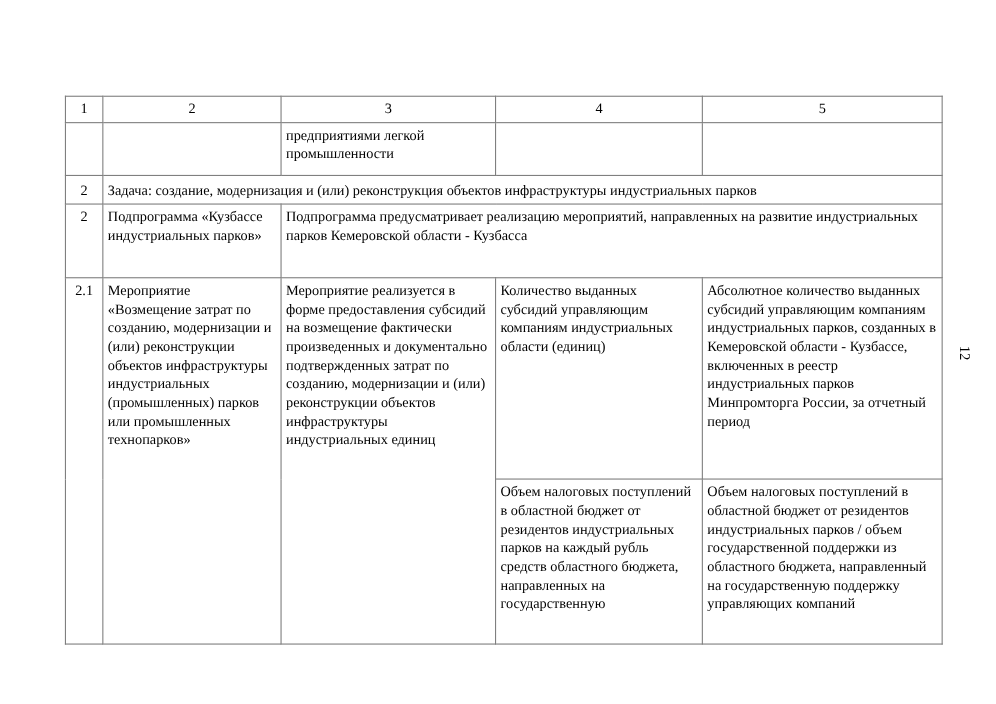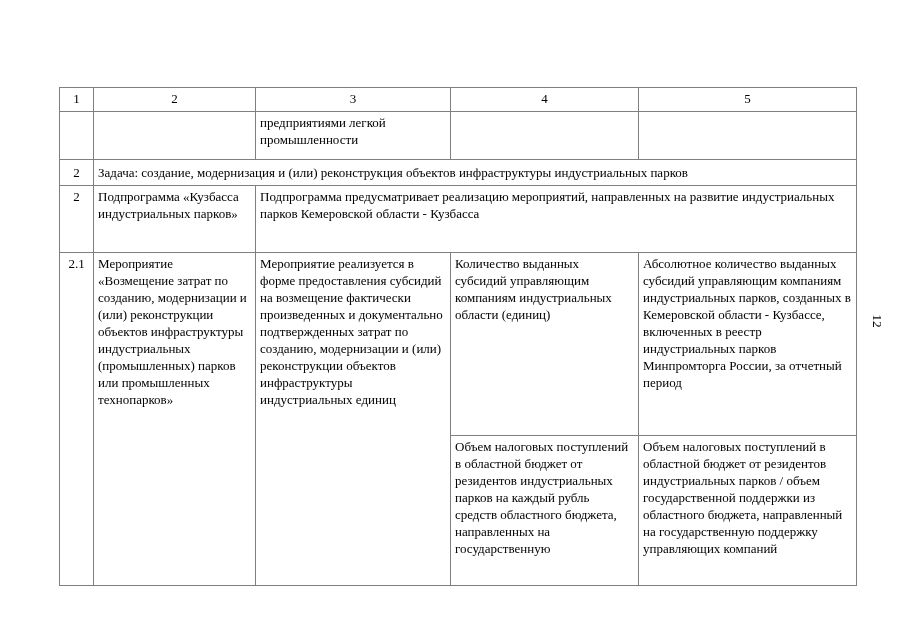--- a/index.html
+++ b/index.html
@@ -96,21 +96,21 @@
       <td></td>
     </tr>
 
     <tr class="r-task">
       <td class="num">2</td>
       <td colspan="4">Задача: создание, модернизация и (или) реконструкция объектов инфраструктуры индустриальных парков</td>
     </tr>
 
     <tr class="r-sub">
       <td class="num">2</td>
-      <td>Подпрограмма «Кузбасса индустриальных парков»</td>
+      <td>Подпрограмма «Кузбассе индустриальных парков»</td>
       <td colspan="3">Подпрограмма предусматривает реализацию мероприятий, направленных на развитие индустриальных парков Кемеровской области - Кузбасса</td>
     </tr>
 
     <tr class="r-m1">
       <td class="num" rowspan="2">2.1</td>
       <td rowspan="2">Мероприятие «Возмещение затрат по созданию, модернизации и (или) реконструкции объектов инфраструктуры индустриальных (промышленных) парков или промышленных технопарков»</td>
       <td rowspan="2">Мероприятие реализуется в форме предоставления субсидий на возмещение фактически произведенных и документально подтвержденных затрат по созданию, модернизации и (или) реконструкции объектов инфраструктуры индустриальных единиц</td>
       <td>Количество выданных субсидий управляющим компаниям индустриальных области (единиц)</td>
       <td>Абсолютное количество выданных субсидий управляющим компаниям индустриальных парков, созданных в Кемеровской области - Кузбассе, включенных в реестр индустриальных парков Минпромторга России, за отчетный период</td>
     </tr>

